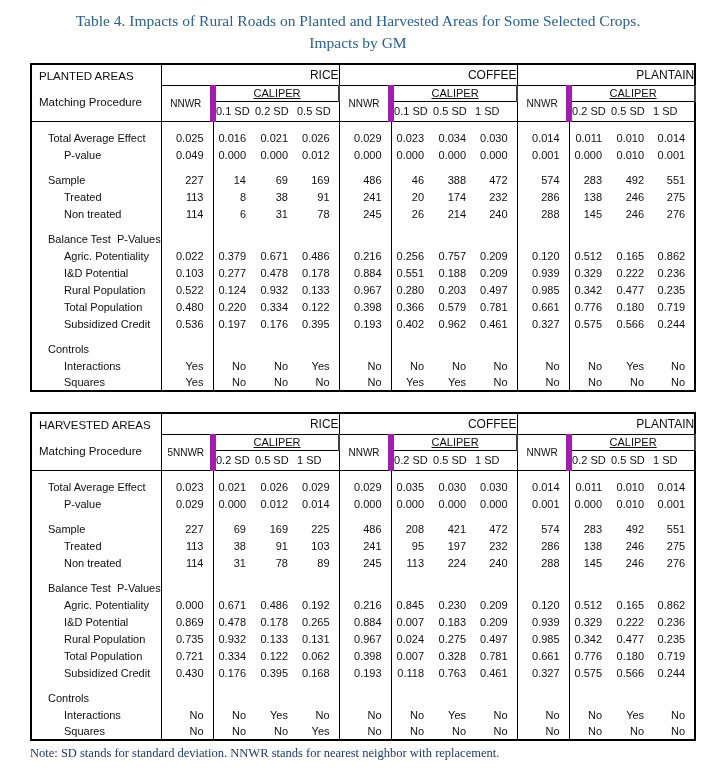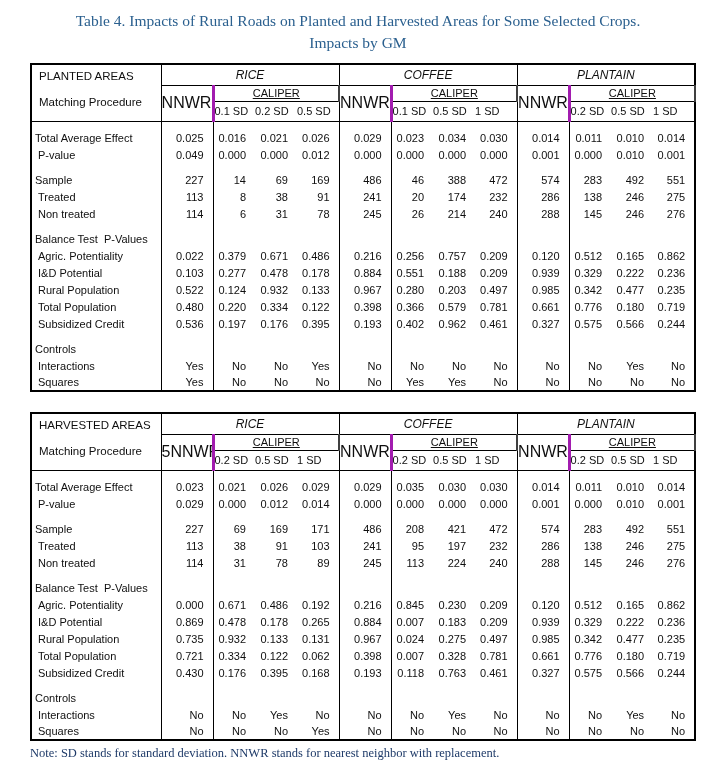--- a/index.html
+++ b/index.html
@@ -39,40 +39,40 @@
     border-bottom:1px solid #000;
     text-align:left; vertical-align:top;
     padding:3px 2px 0 7px;
   }
   .area-label { font-size:11.5px; padding-top:2px; }
   .match-label { margin-top:14px; font-size:11.5px; }
 
   .crop-name {
     border-left:1px solid #000;
     border-bottom:1px solid #000;
-    text-align:center; font-size:12px; height:21px;font-style:italic;
+    text-align:right; font-size:12px; height:21px;
   }
   .nnwr-head {
-    border-right:3px solid #a21caf;
+    border-right:6px solid #a21caf;
     border-bottom:1px solid #000;
-    text-align:center; font-size:16px;
+    text-align:center; font-size:10px;
   }
   .caliper-head {
     border-right:2px solid #404040;
     border-bottom:1px solid #000;
     text-align:center; height:16px;text-decoration:underline;
   }
   .sd-head { text-align:left; border-bottom:1px solid #000; height:20px; }
   .sd-head.crop-end { border-right:1px solid #000; }
 
   
   tbody td { height:17px; vertical-align:middle; }
   tr.spacer-row td { height:8px; }
-  .row-label { border-right:1px solid #000; padding-left:3px; text-align:left; }
-  .row-label.indent { padding-left:6px; }
+  .row-label { border-right:1px solid #000; padding-left:16px; text-align:left; }
+  .row-label.indent { padding-left:32px; }
   td.val { text-align:right; padding-right:9px; }
   td.nnwr-col { border-right:1px solid #000; }
   td.crop-end { border-right:1px solid #000; }
 
   .note {
     width:664px;
     font-family:Liberation Serif, serif;
     font-size:12.5px;
     color:#1e3a68;
     margin-top:5px;
@@ -505,21 +505,21 @@
           <td class="val nnwr-col"></td>
           <td class="val"></td>
           <td class="val"></td>
           <td class="val crop-end"></td>
         </tr>
         <tr>
           <td class="row-label">Sample</td>
           <td class="val nnwr-col">227</td>
           <td class="val">69</td>
           <td class="val">169</td>
-          <td class="val crop-end">171</td>
+          <td class="val crop-end">225</td>
           <td class="val nnwr-col">486</td>
           <td class="val">208</td>
           <td class="val">421</td>
           <td class="val crop-end">472</td>
           <td class="val nnwr-col">574</td>
           <td class="val">283</td>
           <td class="val">492</td>
           <td class="val crop-end">551</td>
         </tr>
         <tr>

